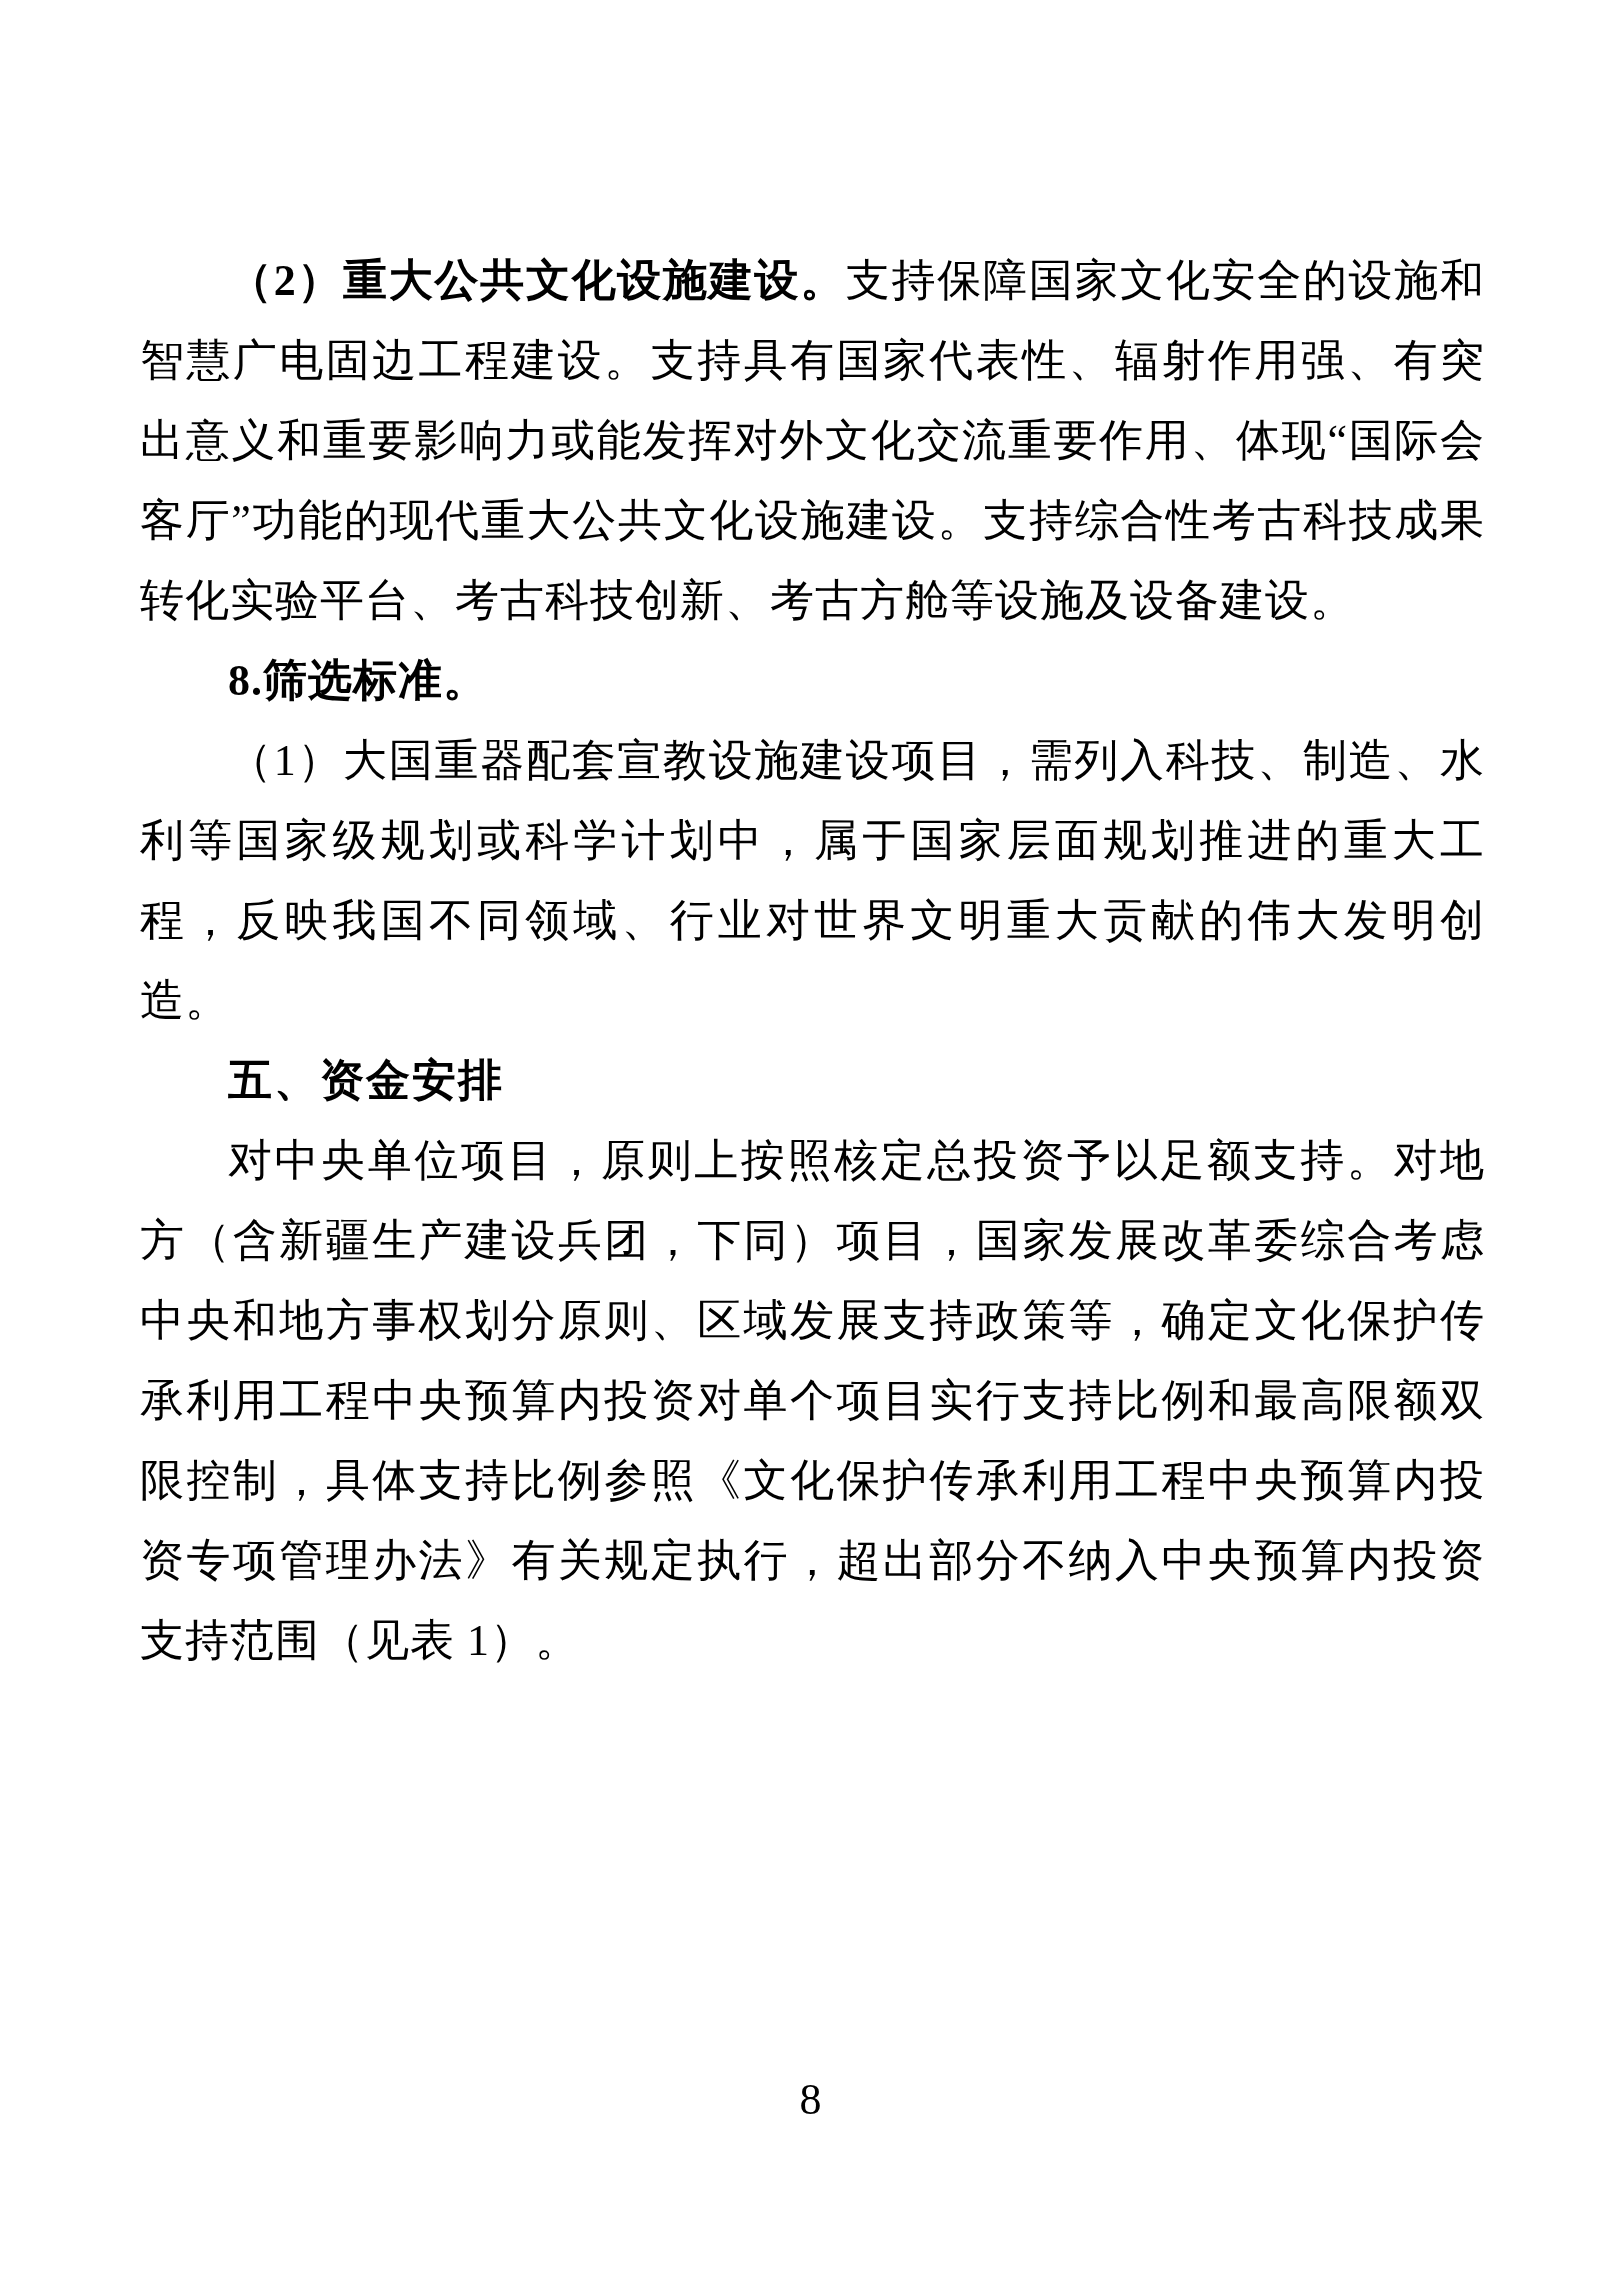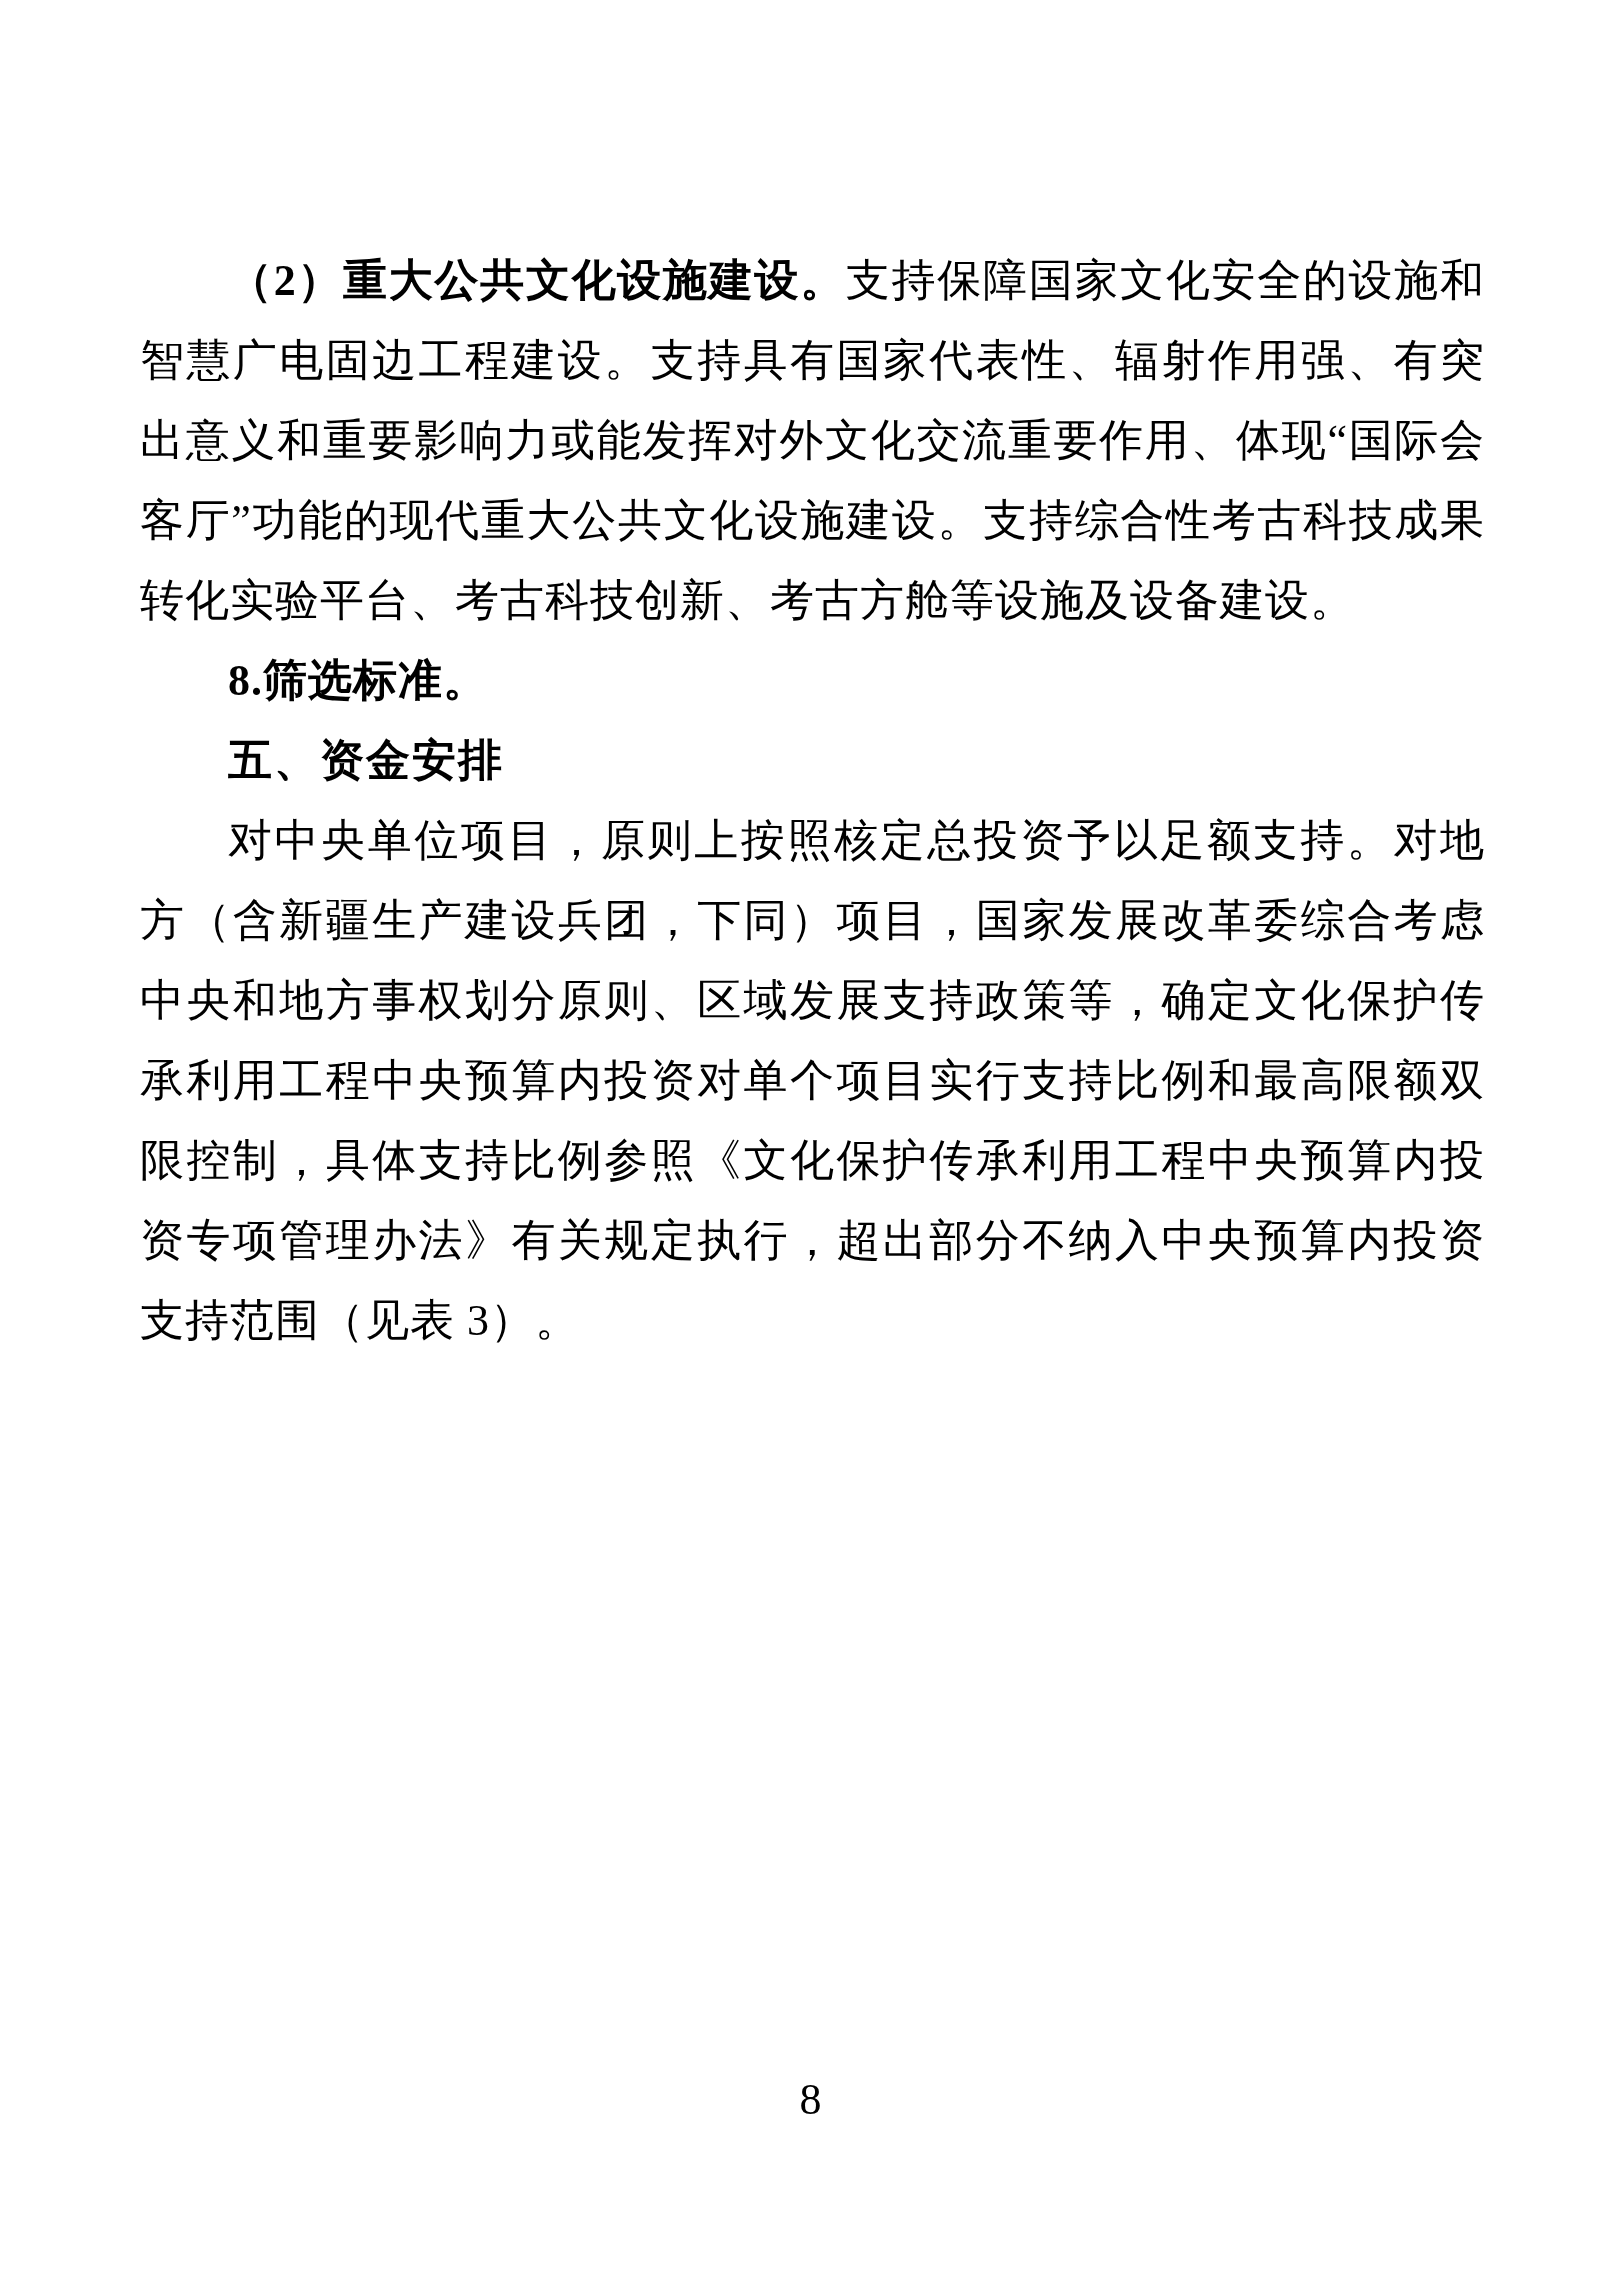--- a/index.html
+++ b/index.html
@@ -51,23 +51,24 @@
 </style>
 </head>
 <body>
 
 <div class="doc-content">
 
   <p class="para"><span class="lead-bold">（2）重大公共文化设施建设。</span><span>支持保障国家文化安全的设施和智慧广电固边工程建设。支持具有国家代表性、辐射作用强、有突出意义和重要影响力或能发挥对外文化交流重要作用、体现“国际会客厅”功能的现代重大公共文化设施建设。支持综合性考古科技成果转化实验平台、考古科技创新、考古方舱等设施及设备建设。</span></p>
 
   <p class="para lead-bold">8.筛选标准。</p>
 
+  <p class="para">（1）大国重器配套宣教设施建设项目，需列入科技、制造、水利等国家级规划或科学计划中，属于国家层面规划推进的重大工程，反映我国不同领域、行业对世界文明重大贡献的伟大发明创造。</p>
 
 
   <p class="para hei-heading">五、资金安排</p>
 
 
-  <p class="para">对中央单位项目，原则上按照核定总投资予以足额支持。对地方（含新疆生产建设兵团，下同）项目，国家发展改革委综合考虑中央和地方事权划分原则、区域发展支持政策等，确定文化保护传承利用工程中央预算内投资对单个项目实行支持比例和最高限额双限控制，具体支持比例参照《文化保护传承利用工程中央预算内投资专项管理办法》有关规定执行，超出部分不纳入中央预算内投资支持范围（见表 3）。</p>
+  <p class="para">对中央单位项目，原则上按照核定总投资予以足额支持。对地方（含新疆生产建设兵团，下同）项目，国家发展改革委综合考虑中央和地方事权划分原则、区域发展支持政策等，确定文化保护传承利用工程中央预算内投资对单个项目实行支持比例和最高限额双限控制，具体支持比例参照《文化保护传承利用工程中央预算内投资专项管理办法》有关规定执行，超出部分不纳入中央预算内投资支持范围（见表 1）。</p>
 
 </div>
 
 <div class="page-number">8</div>
 
 
 </body></html>

